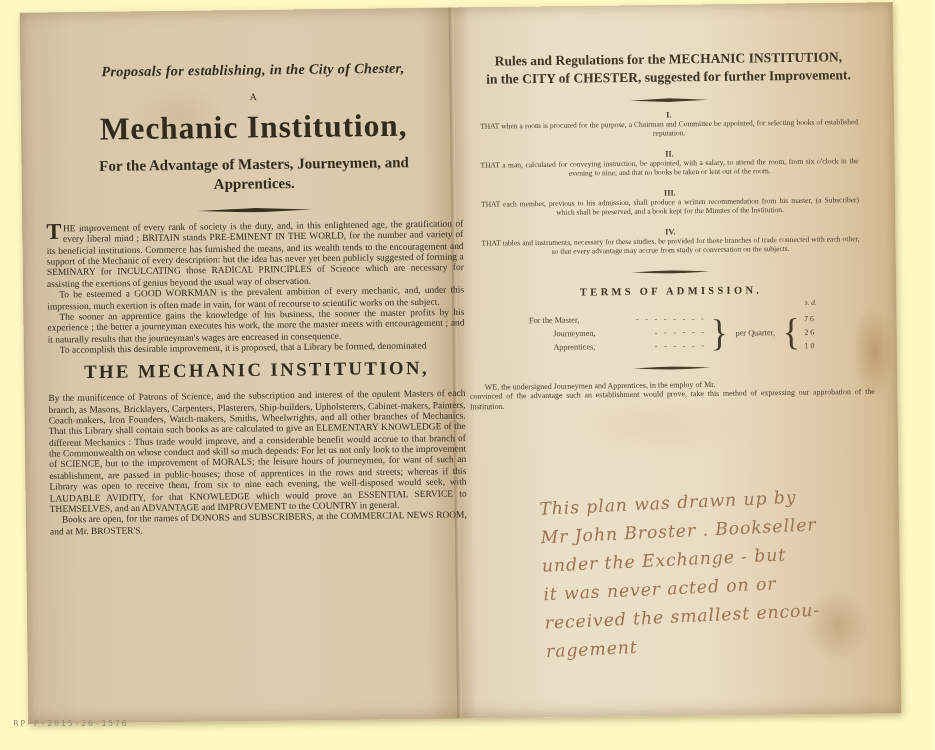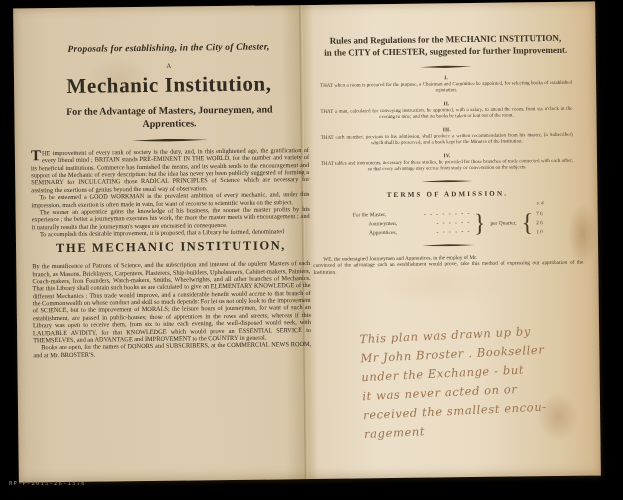--- a/index.html
+++ b/index.html
@@ -1,18 +1,18 @@
 <!DOCTYPE html>
 <html><head>
 <meta charset="utf-8">
 <style>
   html,body{margin:0;padding:0;}
   .stage{
     position:relative;width:623px;height:500px;overflow:hidden;
-    background:#000000;
+    background:#fef9c3;
     font-family:"Liberation Serif", serif;
   }
   .paper{
     position:absolute;left:16px;top:5px;width:582px;height:474px;
     transform:rotate(-0.7deg);transform-origin:50% 50%;
     background:linear-gradient(to right,
       #cdbb9c 0%, #d8c7a9 6%, #dccbae 30%, #d9c8aa 46%,
       #c3ae8a 49.3%, #e2d3b9 51.5%, #ecdfc8 62%, #eadcc3 78%, #dbc6a2 94%, #d2b78e 100%);
     box-shadow:1px 2px 5px rgba(90,60,30,.35), inset 0 3px 7px rgba(125,95,55,.22), inset 0 -4px 8px rgba(125,95,55,.25);
   }

